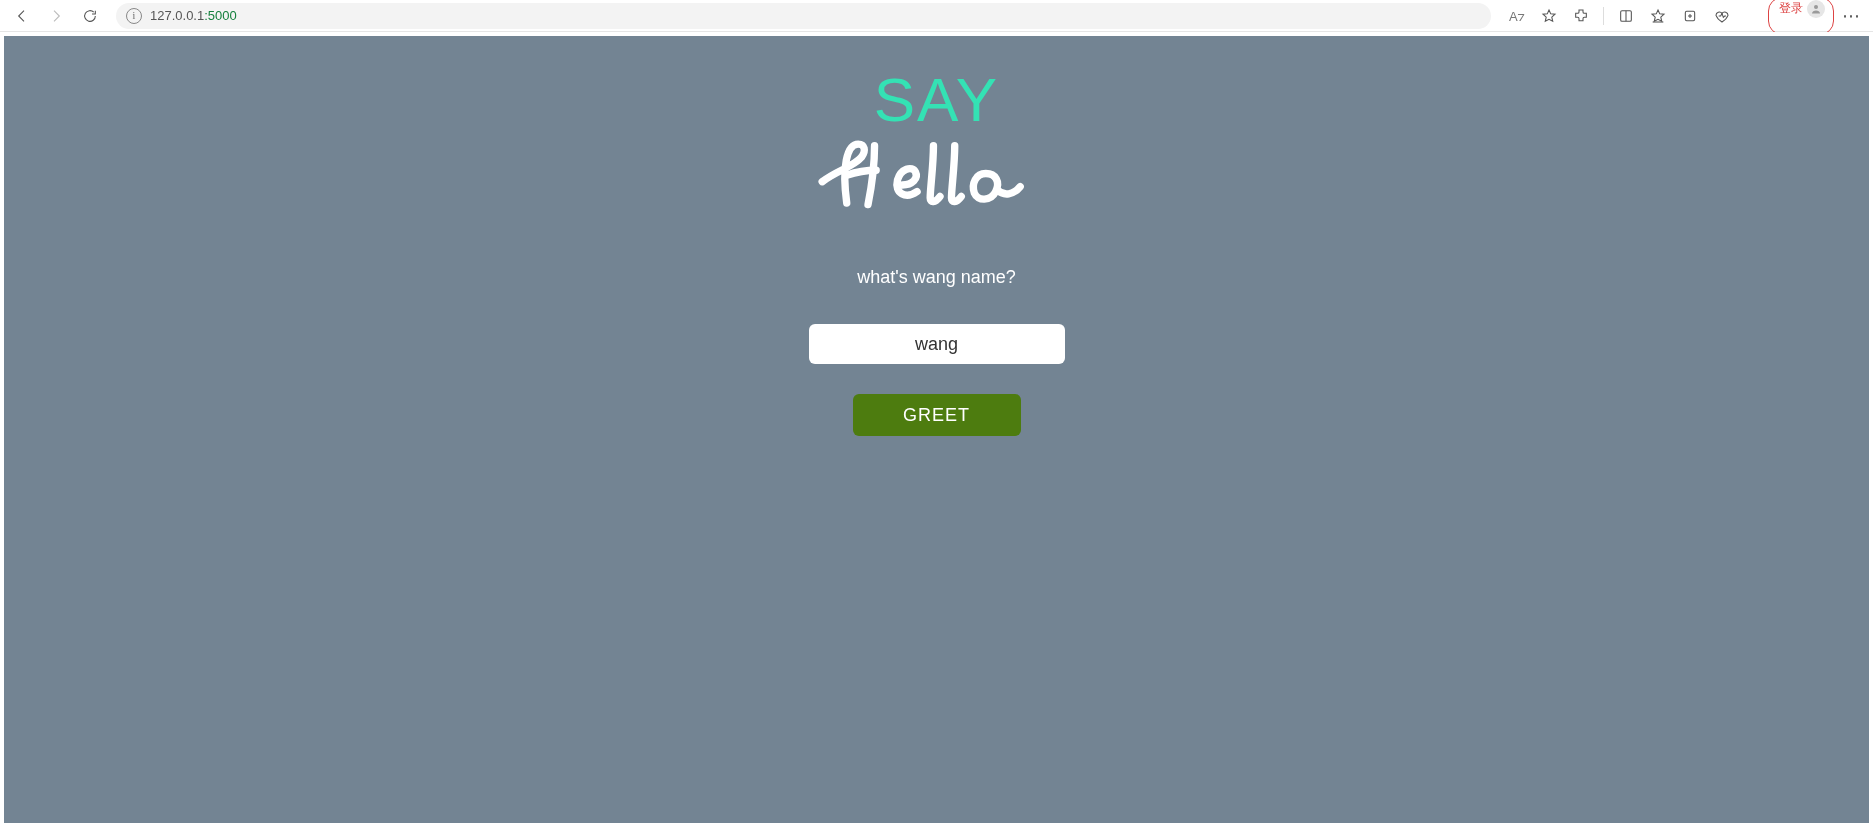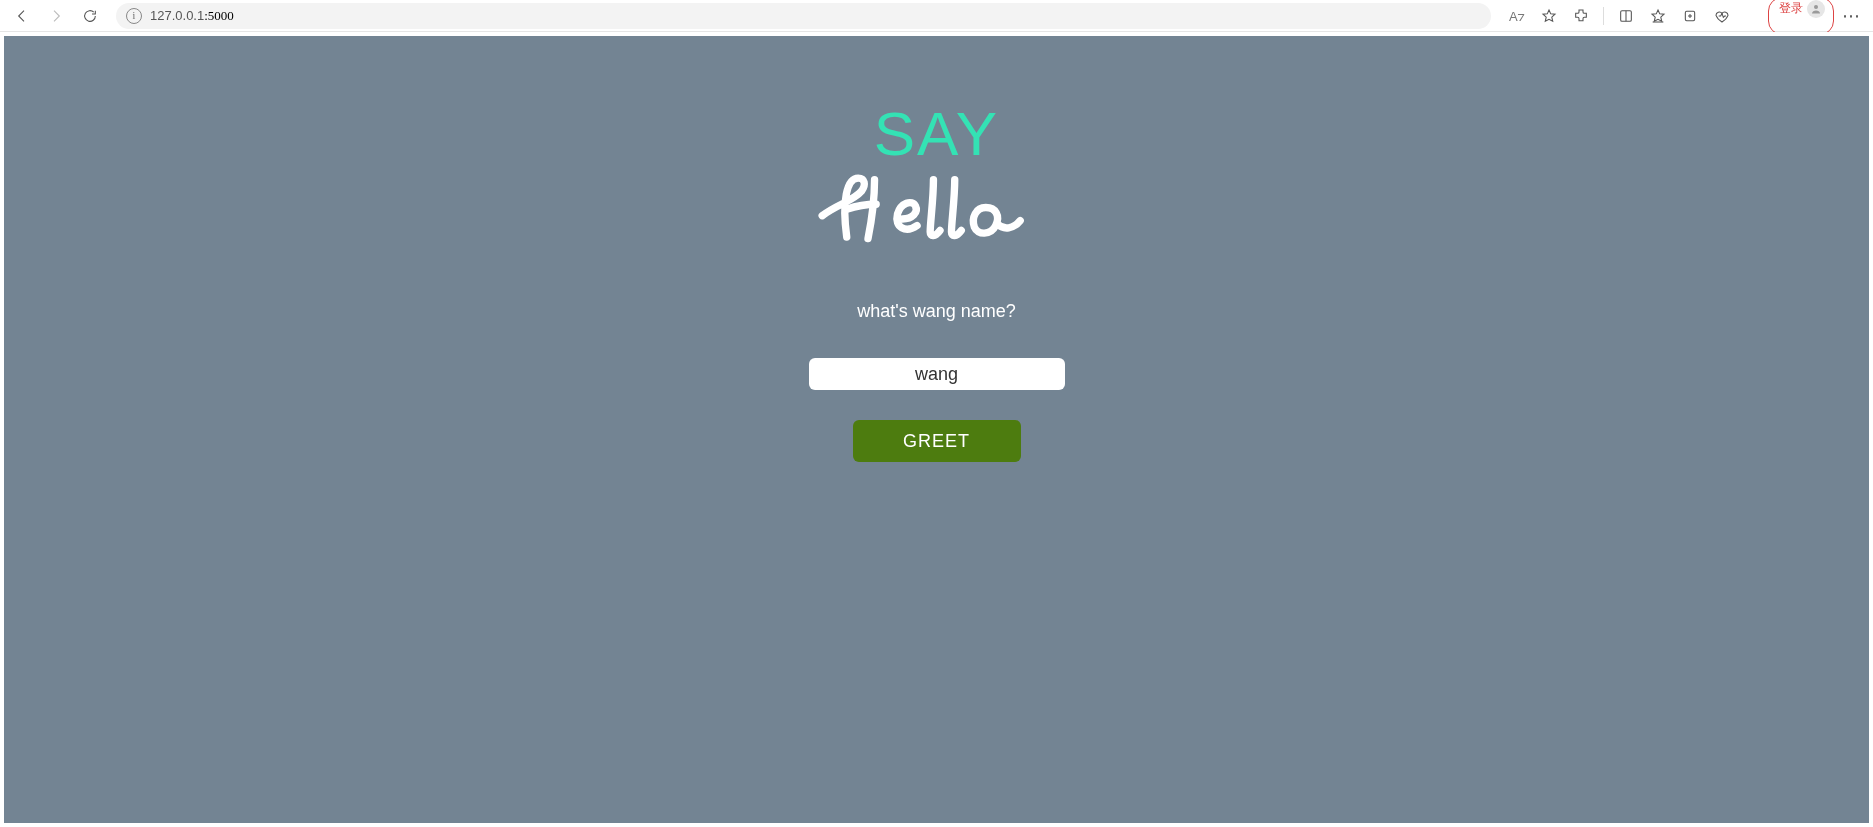--- a/index.html
+++ b/index.html
@@ -38,21 +38,21 @@
     margin: 0 6px;
   }
   .addr-wrap .info-icon {
     width: 16px; height: 16px;
     border: 1px solid #888; border-radius: 50%;
     display: flex; align-items: center; justify-content: center;
     font-size: 10px; color: #666; margin-right: 8px;
     font-family: serif;
   }
   .addr-wrap .url { color: #555; }
-  .addr-wrap .url .dim { color: #000000; font-family: Liberation Serif, serif; }
+  .addr-wrap .url .dim { color: #15803d; }
   .chrome-right { display: flex; align-items: center; gap: 4px; }
   .chrome-right .sep { width: 1px; height: 18px; background: #ddd; margin: 0 4px; }
   .login-pill {
     display: flex; align-items: center; gap: 4px;
     border: 1px solid #d44; color: #d44;
     border-radius: 14px; padding: 2px 8px 16px 10px;
     font-size: 12px; cursor: pointer; margin-left: 28px;
   }
   .login-pill .avatar {
     width: 18px; height: 18px; border-radius: 50%;
@@ -67,21 +67,21 @@
     flex: 1;
     background: #ffffff;
     padding: 4px;
   }
   .page {
     width: 100%; height: 100%;
     background: #738493;
     display: flex;
     flex-direction: column;
     align-items: center;
-    padding-top: 62px;
+    padding-top: 28px;
   }
   .say {
     font-size: 62px;
     font-weight: 300;
     letter-spacing: 2px;
     color: #34e2b4;
     font-family: "Segoe UI Light", "Segoe UI", sans-serif;
   }
   .hello {
     margin-top: -4px;
@@ -89,21 +89,21 @@
   }
   .hello svg { height: 90px; }
   .prompt {
     margin-top: 46px;
     color: #ffffff;
     font-size: 18px;
   }
   .name-input {
     margin-top: 36px;
     width: 256px;
-    height: 32px;
+    height: 40px;
     border: none;
     border-radius: 6px;
     background: #fff;
     font-size: 18px;
     text-align: center;
     color: #333;
     outline: none;
   }
   .greet-btn {
     margin-top: 30px;

